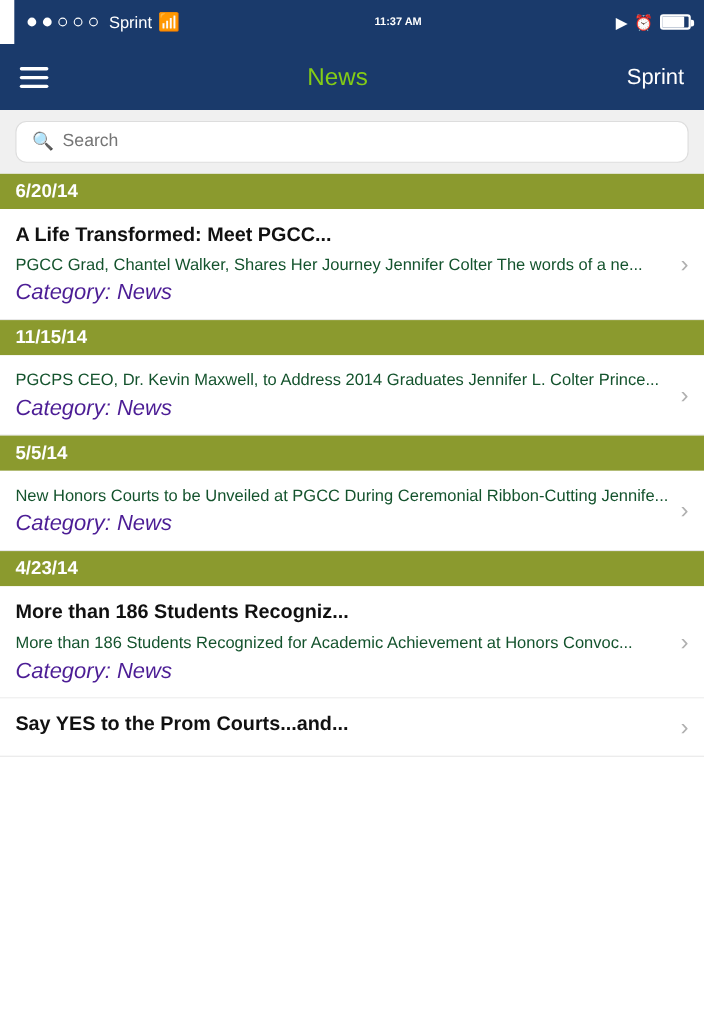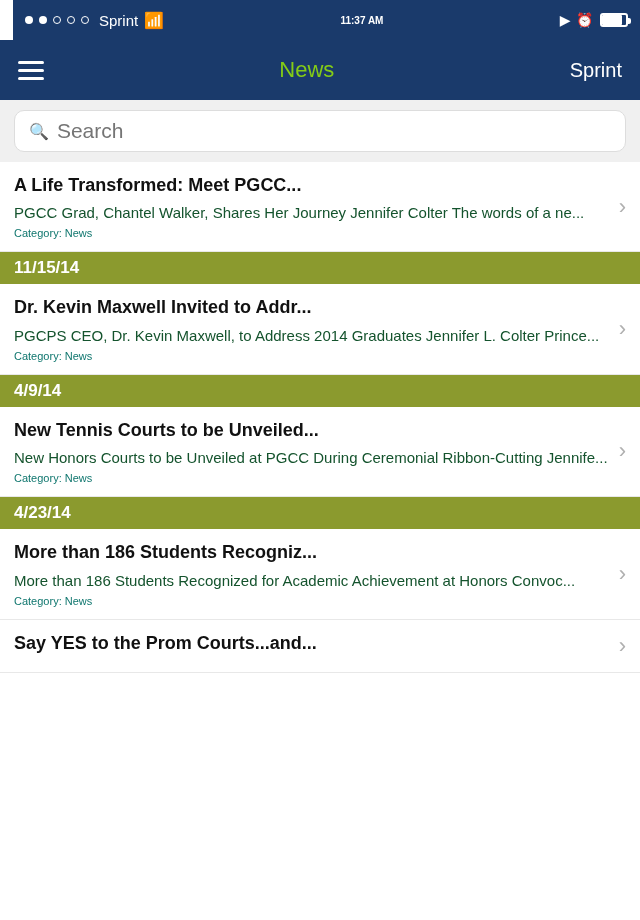--- a/index.html
+++ b/index.html
@@ -53,21 +53,21 @@
       background: #fff;
       border-radius: 10px;
       display: flex;
       align-items: center;
       padding: 8px 14px;
       gap: 8px;
       border: 1px solid #ddd;
     }
     .search-icon-svg { color: #999; font-size: 16px; }
     .search-input {
-      border: none; outline: none; font-size: 21px; color: #000000; background: transparent; width: 100%;
+      border: none; outline: none; font-size: 16px; color: #000000; background: transparent; width: 100%;
     }
 
     
     .date-header {
       background: #8b9a2e;
       color: #fff;
       font-size: 17px;
       font-weight: 600;
       padding: 6px 14px;
     }
@@ -77,21 +77,21 @@
       padding: 12px 14px 12px 14px;
       border-bottom: 1px solid #e8e8e8;
       display: flex;
       align-items: center;
       cursor: pointer;
       background: #fff;
     }
     .news-content { flex: 1; padding-right: 10px; }
     .news-title { font-size: 18px; font-weight: 700; color: #111; margin-bottom: 5px; line-height: 1.3; }
     .news-excerpt { font-size: 15px; color: #14532d; line-height: 1.4; margin-bottom: 4px; }
-    .news-category { font-size: 11px; color: #0f766e; }
+    .news-category { font-size: 20px; color: #4c1d95; font-style: italic; }
     .chevron {
       color: #b0b0b0;
       font-size: 22px;
       font-weight: 300;
       flex-shrink: 0;
     }
   </style>
 </head>
 <body>
 
@@ -126,41 +126,40 @@
 </div>
 
 <div class="search-container">
   <div class="search-input-wrapper">
     <span class="search-icon-svg">🔍</span>
     <input class="search-input" type="text" placeholder="Search" style="">
   </div>
 </div>
 
 <div id="news-feed">
+    <div class="date-header">6/20/14</div>
     <div class="news-item">
       <div class="news-content">
         <div class="news-title">A Life Transformed: Meet PGCC...</div>
         <div class="news-excerpt">PGCC Grad, Chantel Walker, Shares Her Journey Jennifer Colter The words of a ne...</div>
         <div class="news-category">Category: News</div>
       </div>
       <span class="chevron">›</span>
     </div>
     <div class="date-header">11/15/14</div>
     <div class="news-item">
       <div class="news-content">
-        <div class="news-title">Dr. Kevin Maxwell Invited to Addr...</div>
         <div class="news-excerpt">PGCPS CEO, Dr. Kevin Maxwell, to Address 2014 Graduates Jennifer L. Colter Prince...</div>
         <div class="news-category">Category: News</div>
       </div>
       <span class="chevron">›</span>
     </div>
-    <div class="date-header">4/9/14</div>
+    <div class="date-header">5/5/14</div>
     <div class="news-item">
       <div class="news-content">
-        <div class="news-title">New Tennis Courts to be Unveiled...</div>
         <div class="news-excerpt">New Honors Courts to be Unveiled at PGCC During Ceremonial Ribbon-Cutting Jennife...</div>
         <div class="news-category">Category: News</div>
       </div>
       <span class="chevron">›</span>
     </div>
     <div class="date-header">4/23/14</div>
     <div class="news-item">
       <div class="news-content">
         <div class="news-title">More than 186 Students Recogniz...</div>
         <div class="news-excerpt">More than 186 Students Recognized for Academic Achievement at Honors Convoc...</div>

